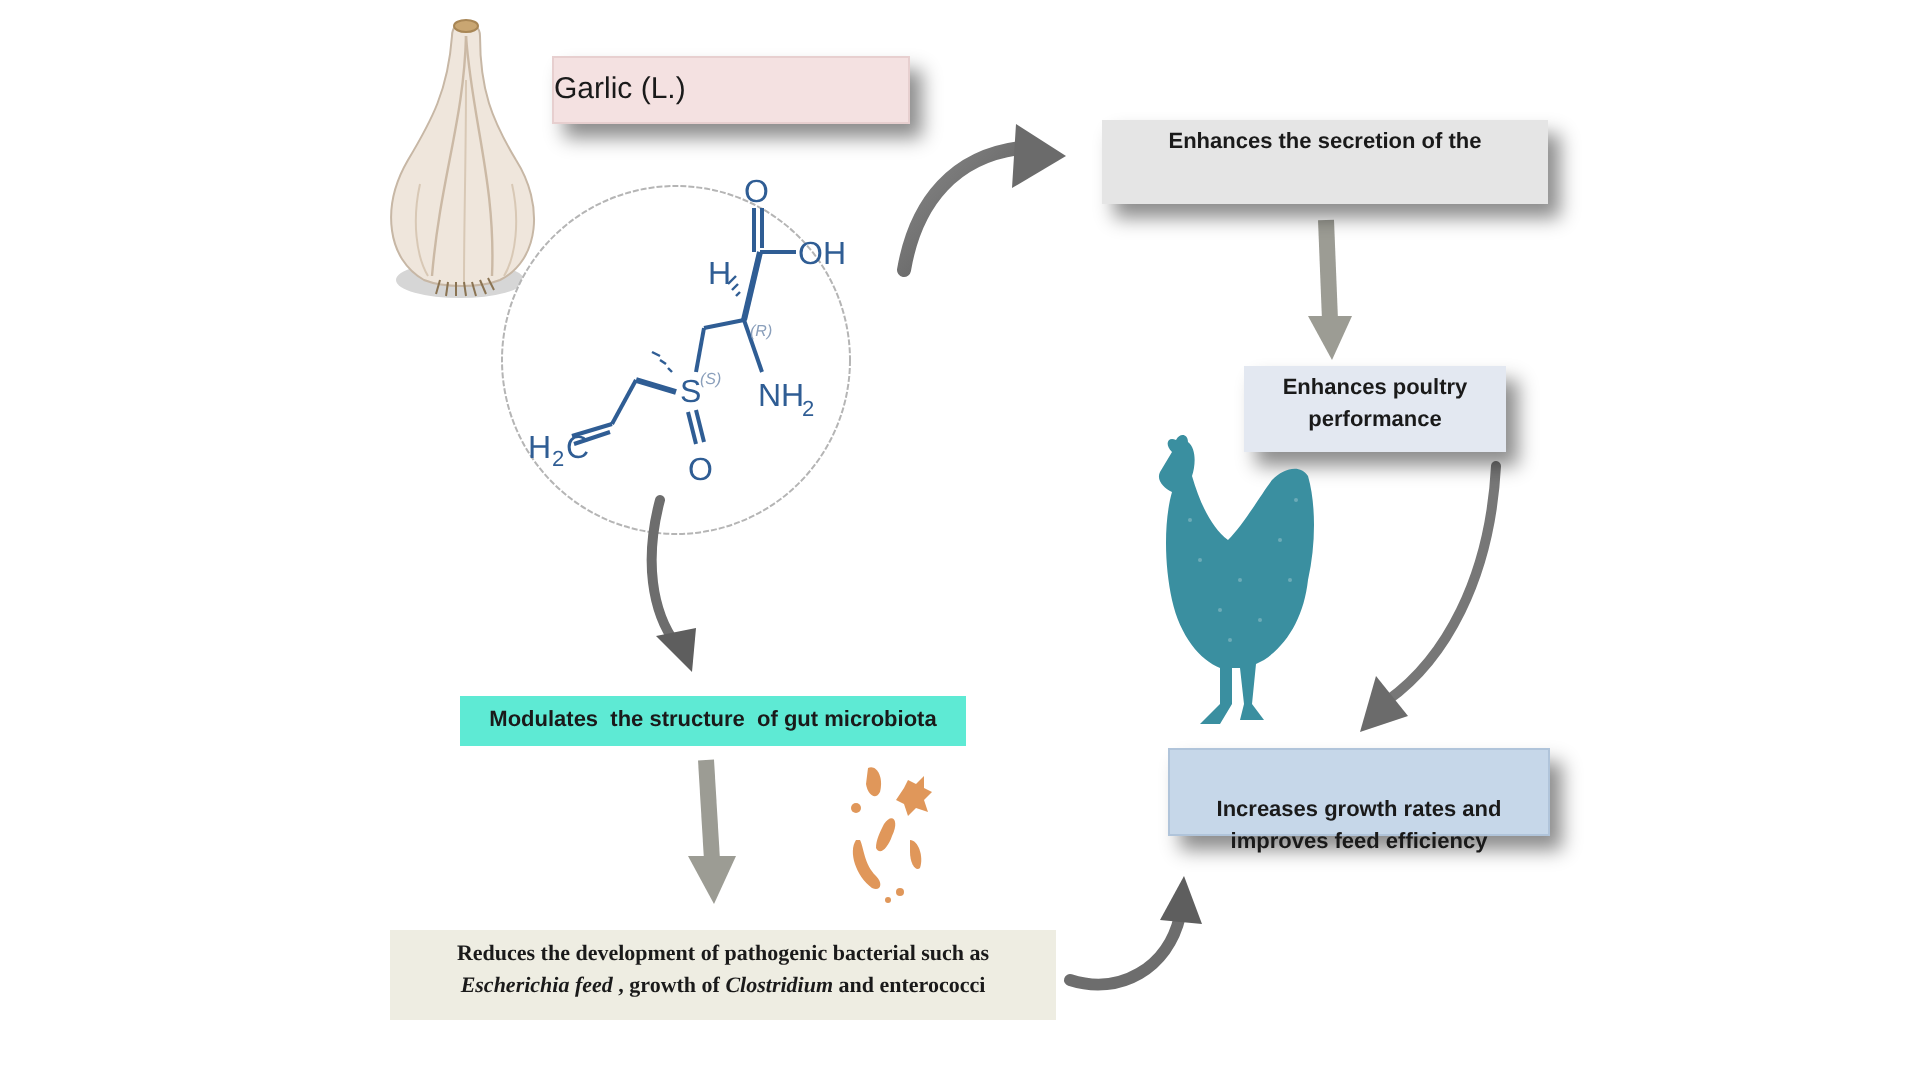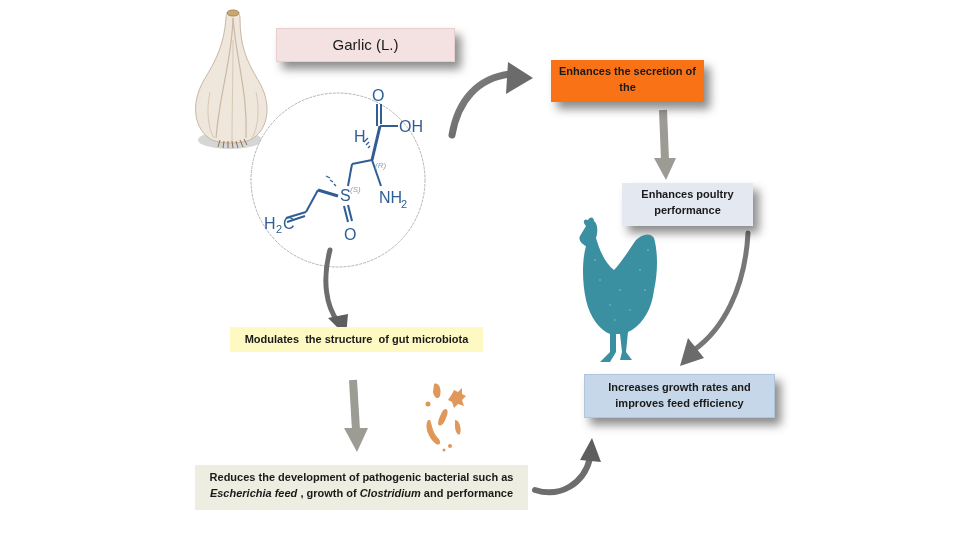--- a/index.html
+++ b/index.html
@@ -1,25 +1,25 @@
 <!DOCTYPE html>
 <html><head>
 <meta charset="utf-8">
 <style>
   html, body { margin: 0; padding: 0; background: #ffffff; }
   body { width: 966px; height: 539px; position: relative; overflow: hidden; font-family: "Liberation Sans", sans-serif; }
   .box { position: absolute; color: #1a1a1a; font-weight: bold; text-align: center; line-height: 1.45; font-size: 11px; box-sizing: border-box; }
   .shadow { box-shadow: 6px 7px 9px rgba(0,0,0,0.45); }
   .box em { font-style: italic; }
-  #garlic-box { left: 276px; top: 28px; width: 179px; height: 34px; background: #f4e1e1; font-size: 15px; display: flex; align-items: center; justify-content: center; font-weight: normal; border: 1px solid #e7cfcf; }
-  #enzymes-box { left: 551px; top: 60px; width: 153px; height: 42px; background: #f97316; padding-top: 4px; }
+  #garlic-box { left: 276px; top: 28px; width: 179px; height: 34px; background: #f4e1e1; font-size: 15px; display: flex; align-items: center; font-weight: normal; border: 1px solid #e7cfcf; }
+  #enzymes-box { left: 551px; top: 60px; width: 223px; height: 42px; background: #e5e5e5; padding-top: 4px; }
   #poultry-box { left: 622px; top: 183px; width: 131px; height: 43px; background: #e3e8f1; padding-top: 4px; }
-  #growth-box { left: 584px; top: 374px; width: 191px; height: 44px; background: #c6d7e9; padding-top: 5px; border: 1px solid #b0c4da; }
-  #microbiota-box { left: 230px; top: 327px; width: 253px; height: 25px; background: #fef9c3; display: flex; align-items: center; justify-content: center; }
-  #reduces-box { left: 195px; top: 465px; width: 333px; height: 45px; background: #eeede2; padding-top: 5px; }
+  #growth-box { left: 584px; top: 374px; width: 191px; height: 44px; background: #c6d7e9; padding-top: 23px; border: 1px solid #b0c4da; }
+  #microbiota-box { left: 230px; top: 348px; width: 253px; height: 25px; background: #5eead4; display: flex; align-items: center; justify-content: center; }
+  #reduces-box { left: 195px; top: 465px; width: 333px; height: 45px; background: #eeede2; padding-top: 5px; font-family: Liberation Serif, serif; }
   .layer { position: absolute; left: 0; top: 0; }
 </style>
 </head>
 <body>
 
 <svg class="layer" width="966" height="539" style="pointer-events:none">
   <ellipse cx="230" cy="140" rx="32" ry="9" fill="#d6d6d6"></ellipse>
   <path d="M232,12 C238,12 240,14 240,18 C240,45 246,60 258,80 C272,102 270,130 250,140 C240,144 222,144 212,140 C194,130 190,104 204,80 C216,60 224,45 226,18 C226,14 228,12 232,12 Z" fill="#efe6dc" stroke="#c7b7a5" stroke-width="1"></path>
   <path d="M233,18 C232,60 220,90 216,138" stroke="#cbb9a5" fill="none" stroke-width="1.2"></path>
   <path d="M233,18 C236,60 248,92 246,138" stroke="#cbb9a5" fill="none" stroke-width="1.2"></path>
@@ -178,15 +178,15 @@
     <path d="M452,394 L454,390 L458,392 L462,388 L462,394 L466,396 L462,400 L464,406 L458,404 L454,408 L452,402 L448,400 Z"></path>
     <path d="M455,420 C459,420 462,428 460,434 C458,436 455,432 455,426 Z"></path>
     <circle cx="450" cy="446" r="2"></circle>
     <circle cx="444" cy="450" r="1.5"></circle>
   </g>
 </svg>
 
 <div id="reduces-box" class="box">
   <div>Reduces the development of pathogenic bacterial such as</div>
   <div>
-    <em>Escherichia feed</em><span style="white-space:pre"> , growth of </span><em>Clostridium</em><span style="white-space:pre"> and performance</span>
+    <em>Escherichia feed</em><span style="white-space:pre"> , growth of </span><em>Clostridium</em><span style="white-space:pre"> and enterococci</span>
   </div>
 </div>
 
 </body></html>

